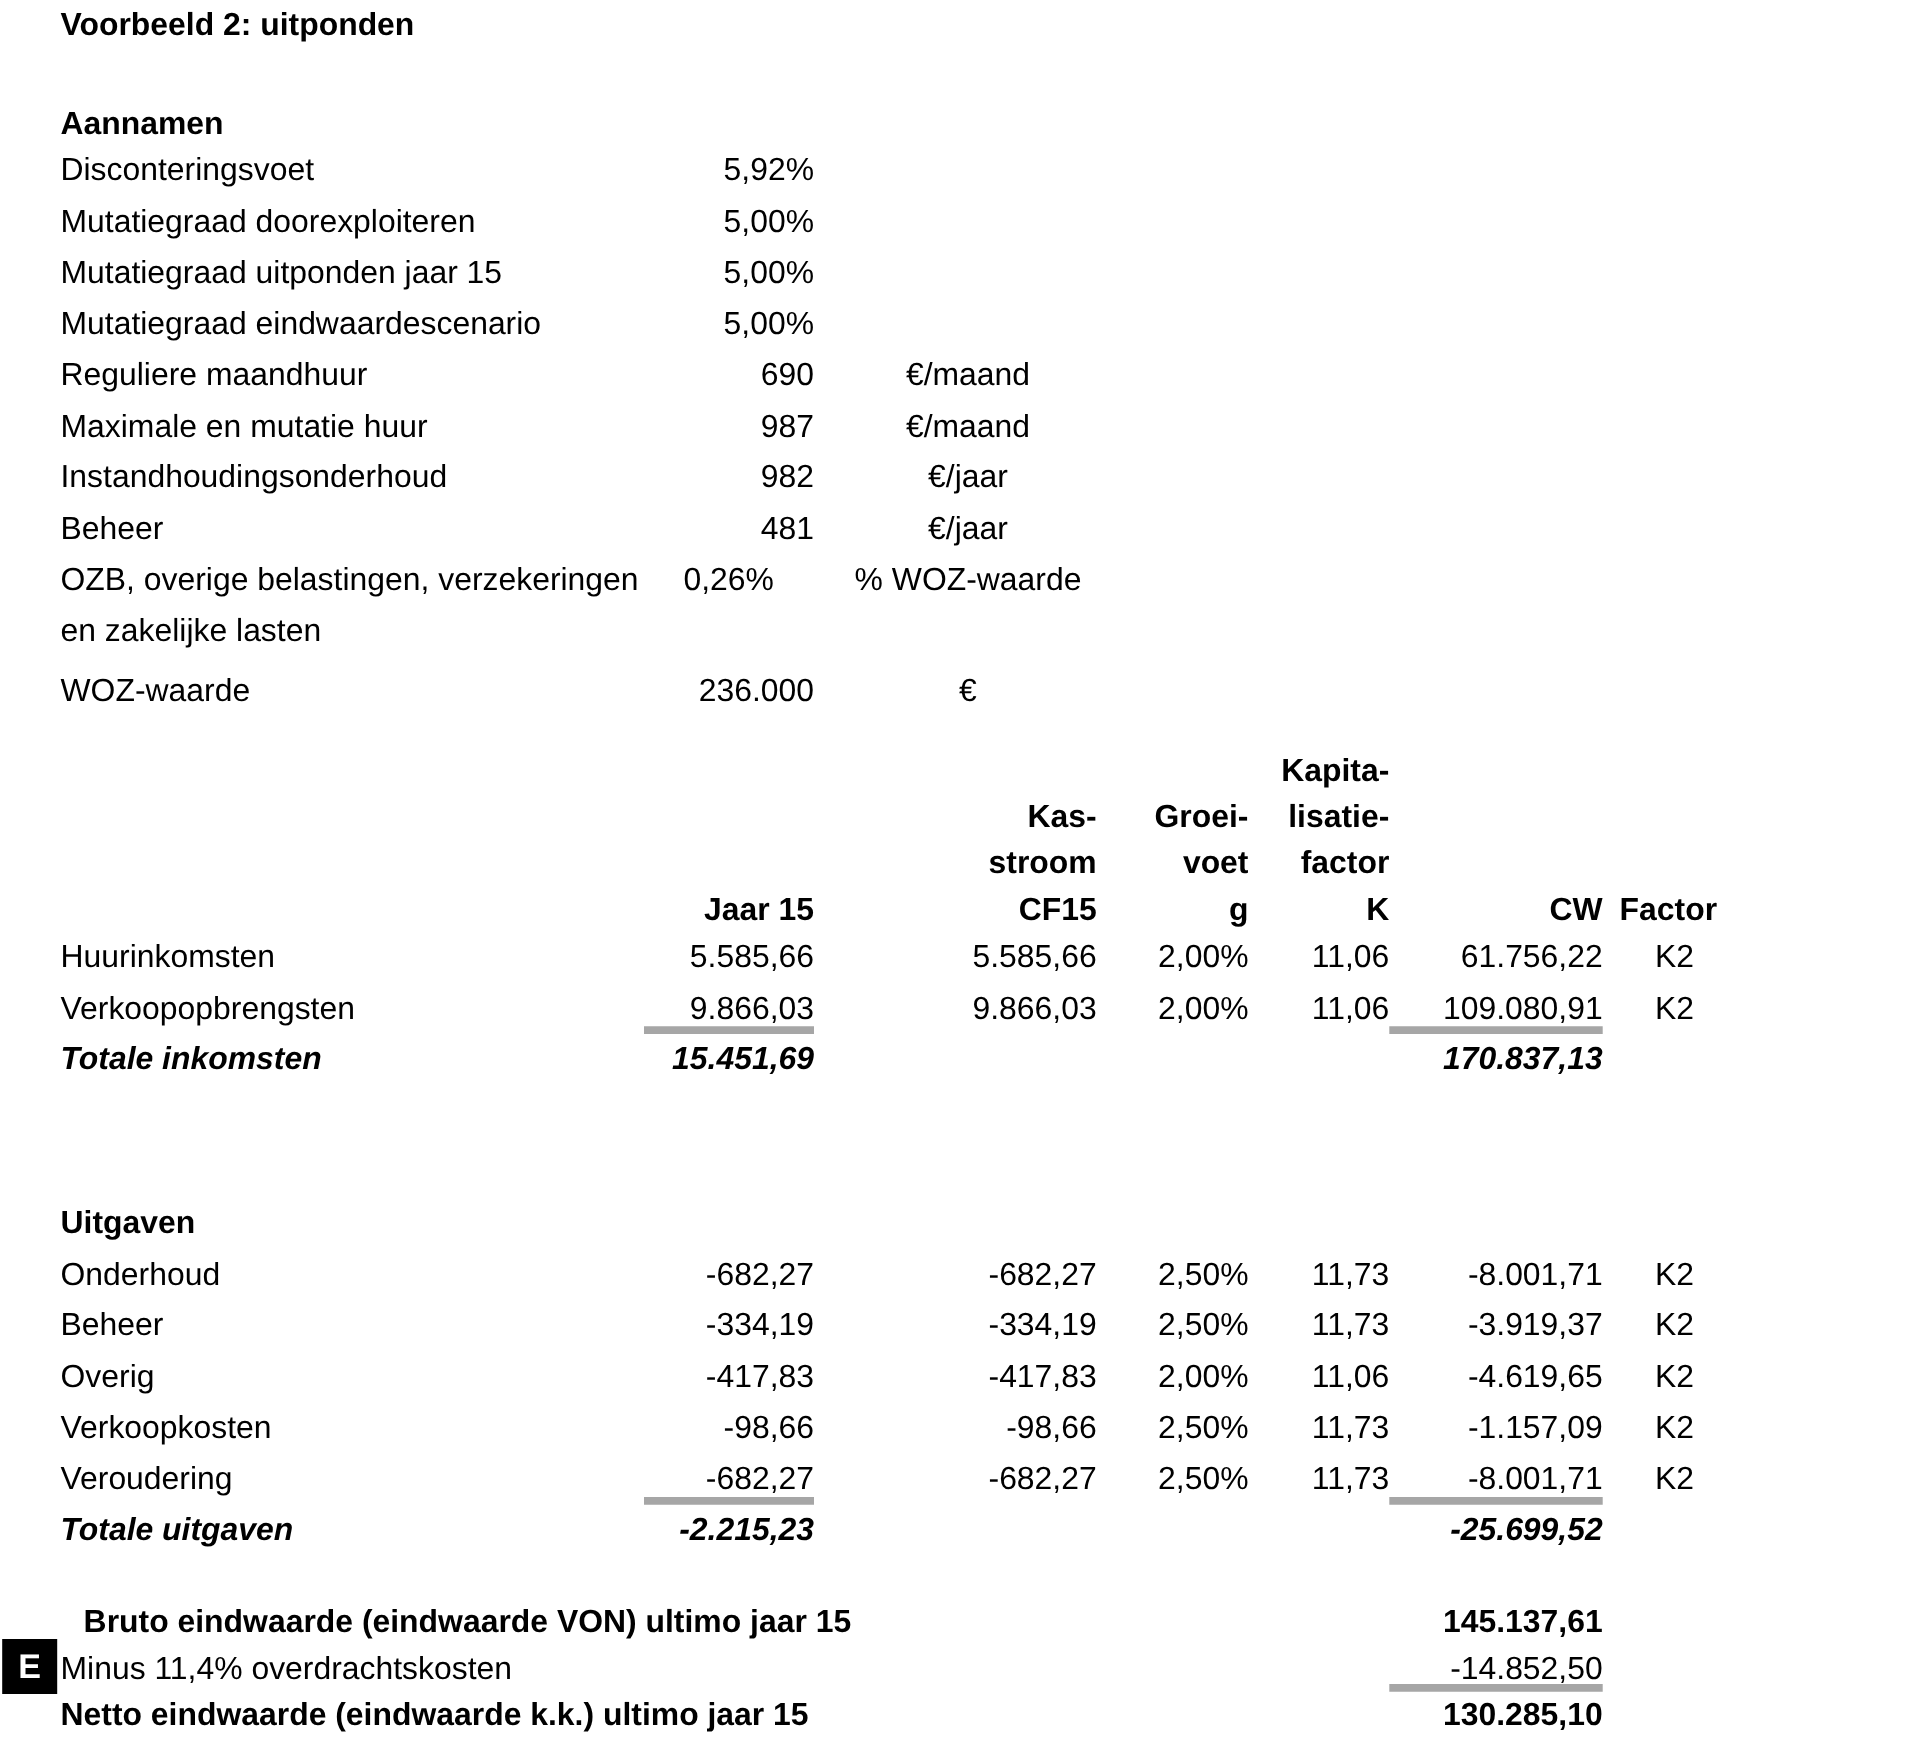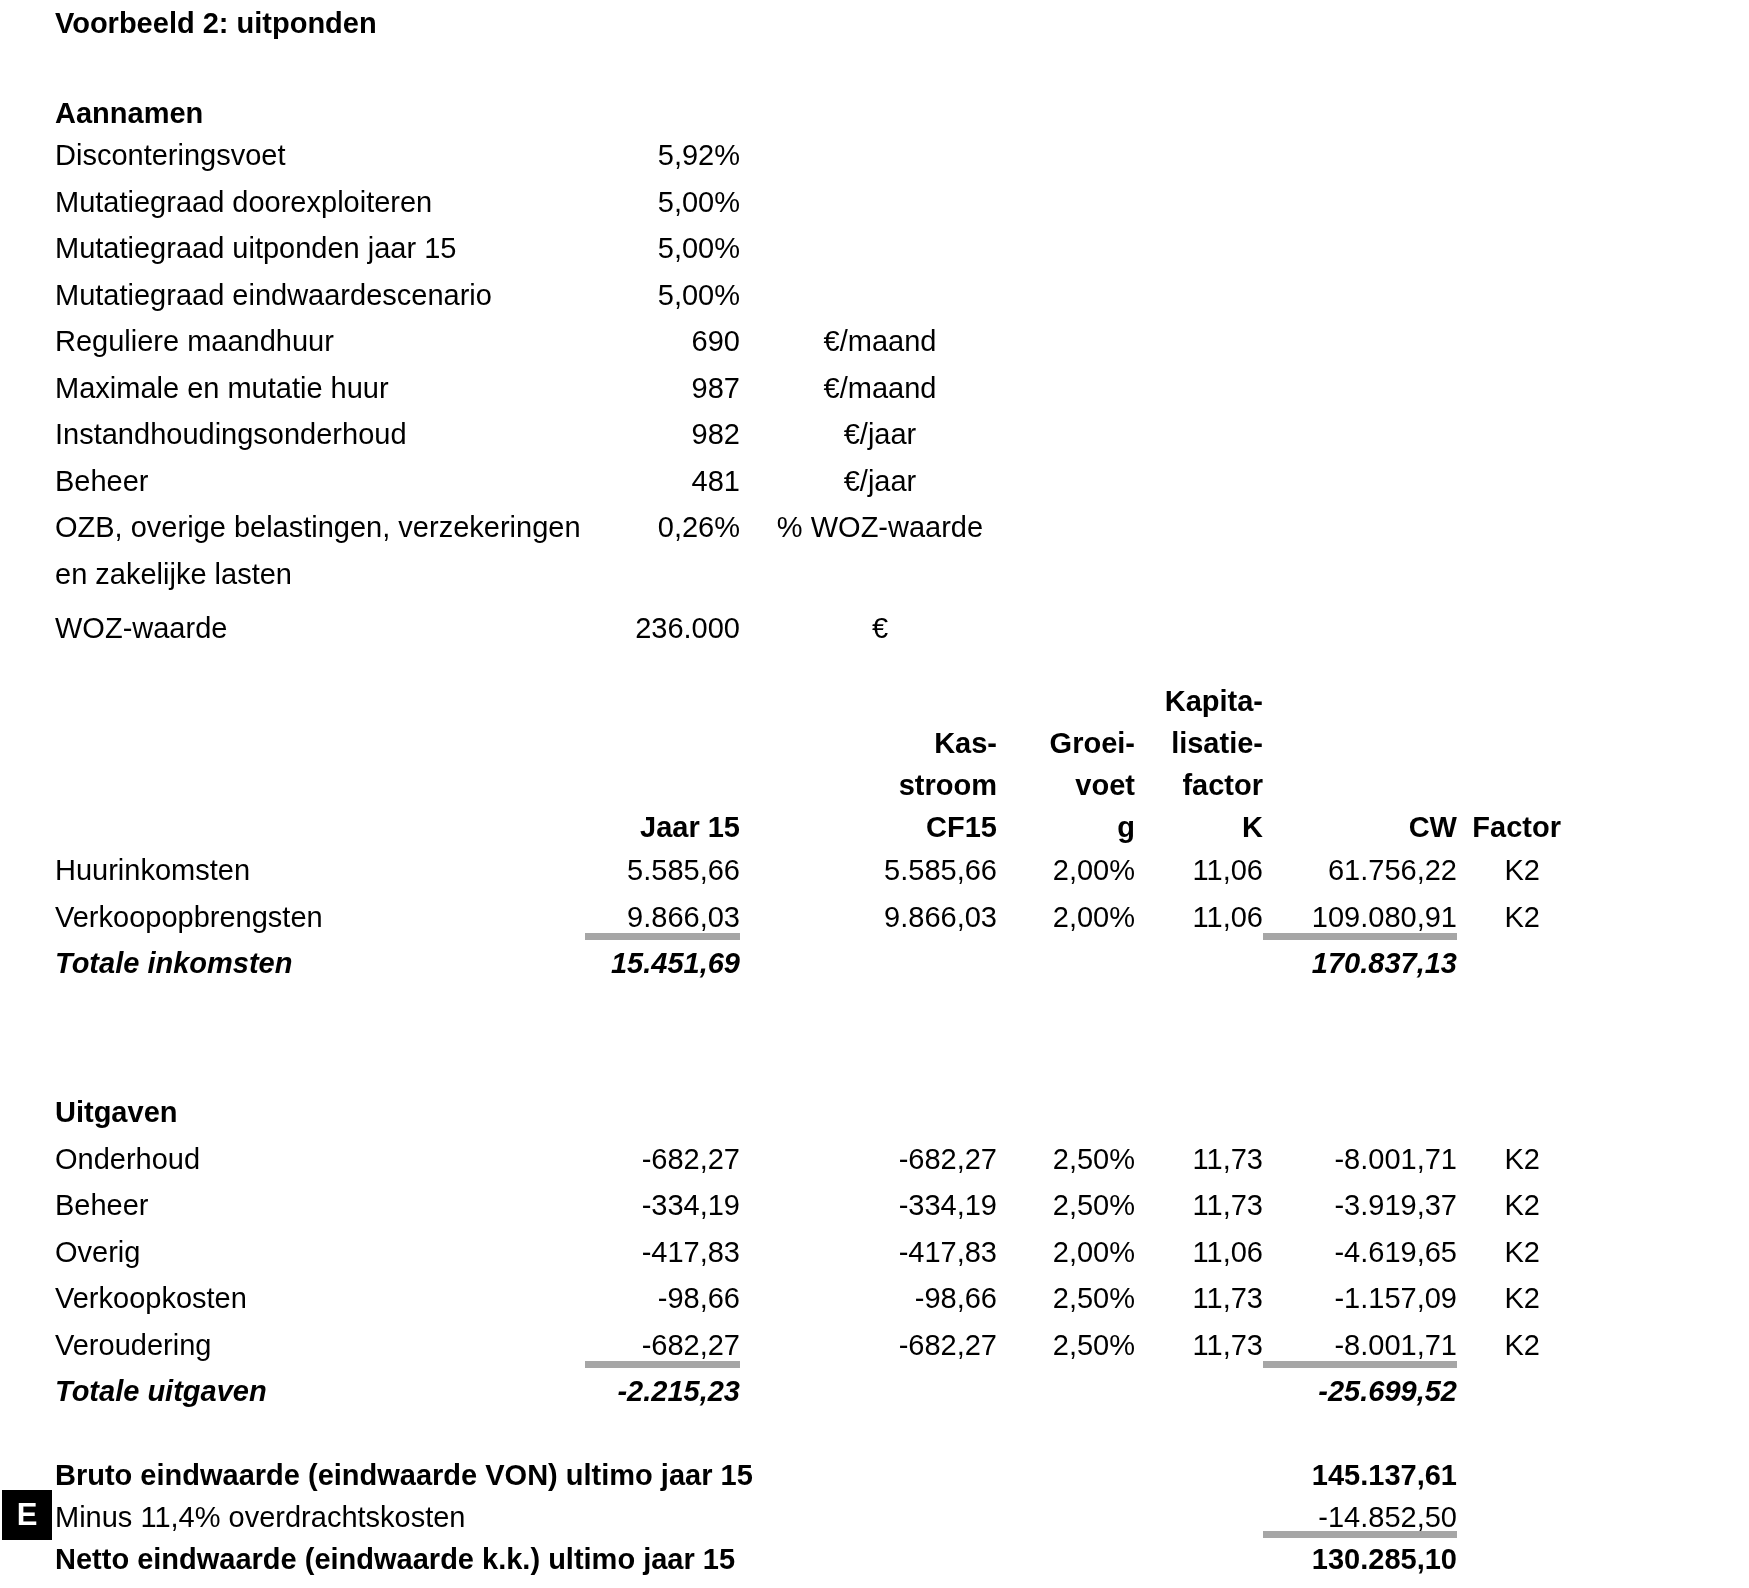--- a/index.html
+++ b/index.html
@@ -77,21 +77,21 @@
     <div class="c unit">€/jaar</div>
   </div>
   <div class="row">
     <div class="c">Beheer</div>
     <div class="c num">481</div>
     <div class="c unit">€/jaar</div>
   </div>
   <div class="row row2">
     <div class="c lbl2" style="white-space:pre-line;">OZB, overige belastingen, verzekeringen
 en zakelijke lasten</div>
-    <div class="c num" style="align-self:start;">0,26%</div>
+    <div class="c num" style="align-self:start;text-align:center;">0,26%</div>
     <div class="c unit" style="align-self:start;">% WOZ-waarde</div>
   </div>
 </div>
 
 <div class="abs" style="top:605px;">
   <div class="row">
     <div class="c">WOZ-waarde</div>
     <div class="c num">236.000</div>
     <div class="c unit">€</div>
   </div>
@@ -227,21 +227,21 @@
     <div class="c"></div>
       <div class="c"></div>
       <div class="c"></div>
     <div class="c num">-25.699,52</div>
     <div class="c"></div>
   </div>
 </div>
 
 <div class="abs" style="top:1454px;">
   <div class="srow">
-    <div class="c b wide" style="grid-column:1 / span 5;">Bruto eindwaarde (eindwaarde VON) ultimo jaar 15</div>
+    <div class="c b wide" style="grid-column:1 / span 5;margin-left:21px;">Bruto eindwaarde (eindwaarde VON) ultimo jaar 15</div>
     <div class="c num b">145.137,61</div>
     <div class="c"></div>
   </div>
   <div class="srow">
     <div class="c wide" style="grid-column:1 / span 5;">Minus 11,4% overdrachtskosten</div>
     <div class="c num rule">-14.852,50</div>
     <div class="c"></div>
   </div>
   <div class="srow">
     <div class="c b wide" style="grid-column:1 / span 5;">Netto eindwaarde (eindwaarde k.k.) ultimo jaar 15</div>

